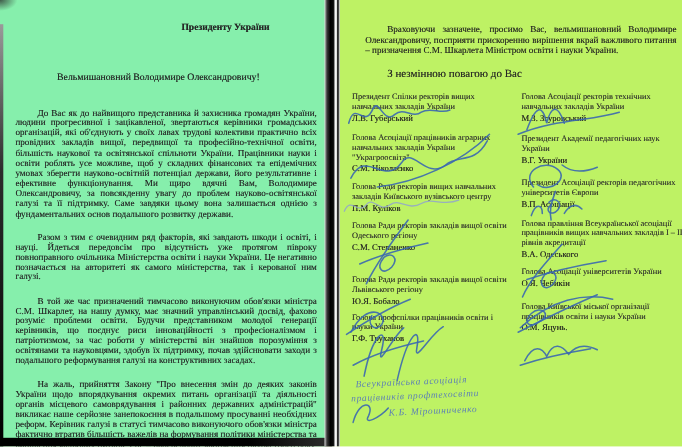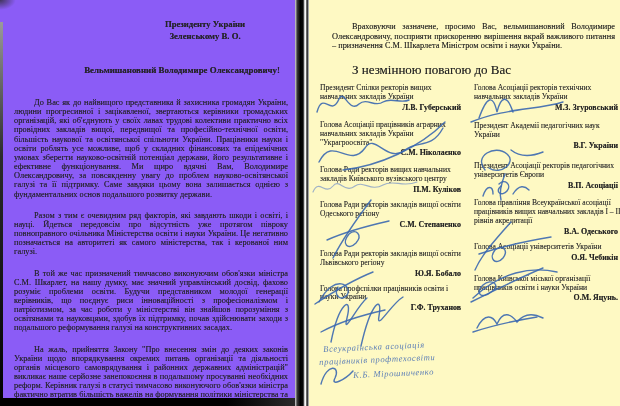--- a/index.html
+++ b/index.html
@@ -5,77 +5,77 @@
   * { box-sizing: border-box; margin: 0; padding: 0; }
   html, body { width: 620px; height: 406px; overflow: hidden; background: #ffffff; }
   .scan {
     position: relative; width: 620px; height: 406px;
     font-family: "Liberation Serif", "DejaVu Serif", serif;
     color: #262626;
   }
   
   .page-left {
     position: absolute; left: 0; top: 0; width: 296px; height: 406px;
-    background: #8b5cf6;
+    background: #86efac;
   }
   .edge-left {
     position: absolute; left: 0; top: 22px; width: 3px; height: 384px;
     background: linear-gradient(180deg, #9a9a9a, #2b2b2b 35%, #000);
   }
   .edge-bottom {
     position: absolute; left: 0; top: 398px; width: 302px; height: 8px;
     background: linear-gradient(90deg, #000 75%, #2e2e2e);
   }
   .corner-smudge {
     position: absolute; left: 0; top: 0; width: 16px; height: 10px;
     background: radial-gradient(ellipse at 0 0, rgba(40,40,40,.75), rgba(40,40,40,0) 70%);
   }
   .spine {
     position: absolute; left: 295px; top: 0; width: 14px; height: 406px;
     background: linear-gradient(90deg, #d9d9d9 0%, #3a3a3a 16%, #000 38%, #0a0a0a 58%, #f4f4f4 70%, #fafafa 77%, #1c1c1c 85%, #4d4d4d 92%, #f0f0f0 100%);
   }
   
   .page-right {
     position: absolute; left: 309px; top: 0; width: 311px; height: 406px;
-    background: #fef9c3;
+    background: #bef264;
   }
   
   .recipient {
     position: absolute; left: 150px; top: 18px; width: 110px;
     text-align: center; font-weight: bold; font-size: 8.7px; line-height: 12px;
     text-shadow: 0 0 .4px rgba(0,0,0,.55);
   }
   .salutation {
     position: absolute; left: 8px; top: 65px; width: 272px;
-    text-align: right; font-weight: bold; font-size: 8.9px;
+    text-align: center; font-weight: normal; font-size: 8.9px;
     text-shadow: 0 0 .4px rgba(0,0,0,.55);
   }
   .body-text {
     position: absolute; left: 14px; top: 86px; width: 274px;
     font-size: 8.3px; line-height: 9.15px; text-align: justify;
     text-shadow: 0 0 .35px rgba(0,0,0,.45);
   }
   .body-text p { margin: 12px 0 8px; text-indent: 20px; }
   
   .closing {
     position: absolute; left: 23px; top: 22px; width: 283px;
     font-size: 8.3px; line-height: 9.5px; text-align: justify; text-indent: 20px;
     text-shadow: 0 0 .35px rgba(0,0,0,.45);
   }
   .regards {
-    position: absolute; left: 43px; top: 62px; font-size: 13px;
+    position: absolute; left: 43px; top: 62px; font-size: 10px;
     text-shadow: 0 0 .35px rgba(0,0,0,.45);
   }
   .sig-col { position: absolute; top: 84px; }
   .col-l { left: 11px;  width: 144px; }
   .col-r { left: 165px; width: 147px; }
   .sig-block { font-size: 7.6px; line-height: 8.9px; }
   .sig-title { color: #303030; text-shadow: 0 0 .3px rgba(0,0,0,.4); }
   .sig-name {
-    display: block; text-align: right; font-weight: bold;
+    display: block; font-weight: normal;
     font-size: 7.9px; margin-top: 2px; padding-right: 3px;
     text-shadow: 0 0 .35px rgba(0,0,0,.5);
   }
   .mb6  { margin-bottom: 6px; }
   .mb8  { margin-bottom: 8px; }
   .mb9  { margin-bottom: 9px; }
   .mb12 { margin-bottom: 12px; }
   .mb20 { margin-bottom: 20px; }
   .mb30 { margin-bottom: 30px; }
   
@@ -92,21 +92,20 @@
 <body>
 
 <div class="scan">
 
   <div class="page-left">
     <div class="corner-smudge"></div>
     <div class="edge-left"></div>
 
     <div class="recipient">
       <div>Президенту України</div>
-      <div>Зеленському В. О.</div>
     </div>
 
     <div class="salutation">Вельмишановний Володимире Олександровичу!</div>
 
     <div class="body-text">
       <p>До Вас як до найвищого представника й захисника громадян України, людини прогресивної і зацікавленої, звертаються керівники громадських організацій, які об'єднують у своїх лавах трудові колективи практично всіх провідних закладів вищої, передвищої та професійно-технічної освіти, більшість наукової та освітянської спільноти України. Працівники науки і освіти роблять усе можливе, щоб у складних фінансових та епідемічних умовах зберегти науково-освітній потенціал держави, його результативне і ефективне функціонування. Ми щиро вдячні Вам, Володимире Олександровичу, за повсякденну увагу до проблем науково-освітянської галузі та її підтримку. Саме завдяки цьому вона залишається однією з  фундаментальних основ подальшого розвитку держави.</p>
       <p>Разом з тим  є очевидним ряд факторів, які завдають шкоди і освіті, і науці. Йдеться передовсім про відсутність уже протягом півроку повноправного очільника Міністерства освіти і науки України. Це негативно позначається на авторитеті як самого міністерства, так і керованої ним галузі.</p>
       <p>В той же час призначений тимчасово виконуючим обов'язки міністра С.М. Шкарлет, на нашу думку, має значний управлінський досвід, фахово розуміє проблеми  освіти. Будучи представником молодої генерації керівників, що поєднує риси інноваційності з професіоналізмом і патріотизмом, за час роботи у міністерстві він знайшов порозуміння з  освітянами  та науковцями, здобув їх підтримку, почав здійснювати заходи з подальшого реформування галузі на конструктивних засадах.</p>
       <p>На жаль, прийняття Закону "Про внесення змін до деяких законів України щодо  впорядкування  окремих  питань  організації  та  діяльності  органів місцевого самоврядування і районних державних адміністрацій" викликає наше серйозне занепокоєння в подальшому просуванні необхідних реформ. Керівник галузі в статусі тимчасово виконуючого обов'язки міністра фактично втратив більшість важелів на формування політики міністерства та вирішення кадрових питань. І це – напередодні закінчення бюджетного року. Така ситуація викликає загрозу гальмування реформ і  може викликати  соціальне збурення.</p>
     </div>

